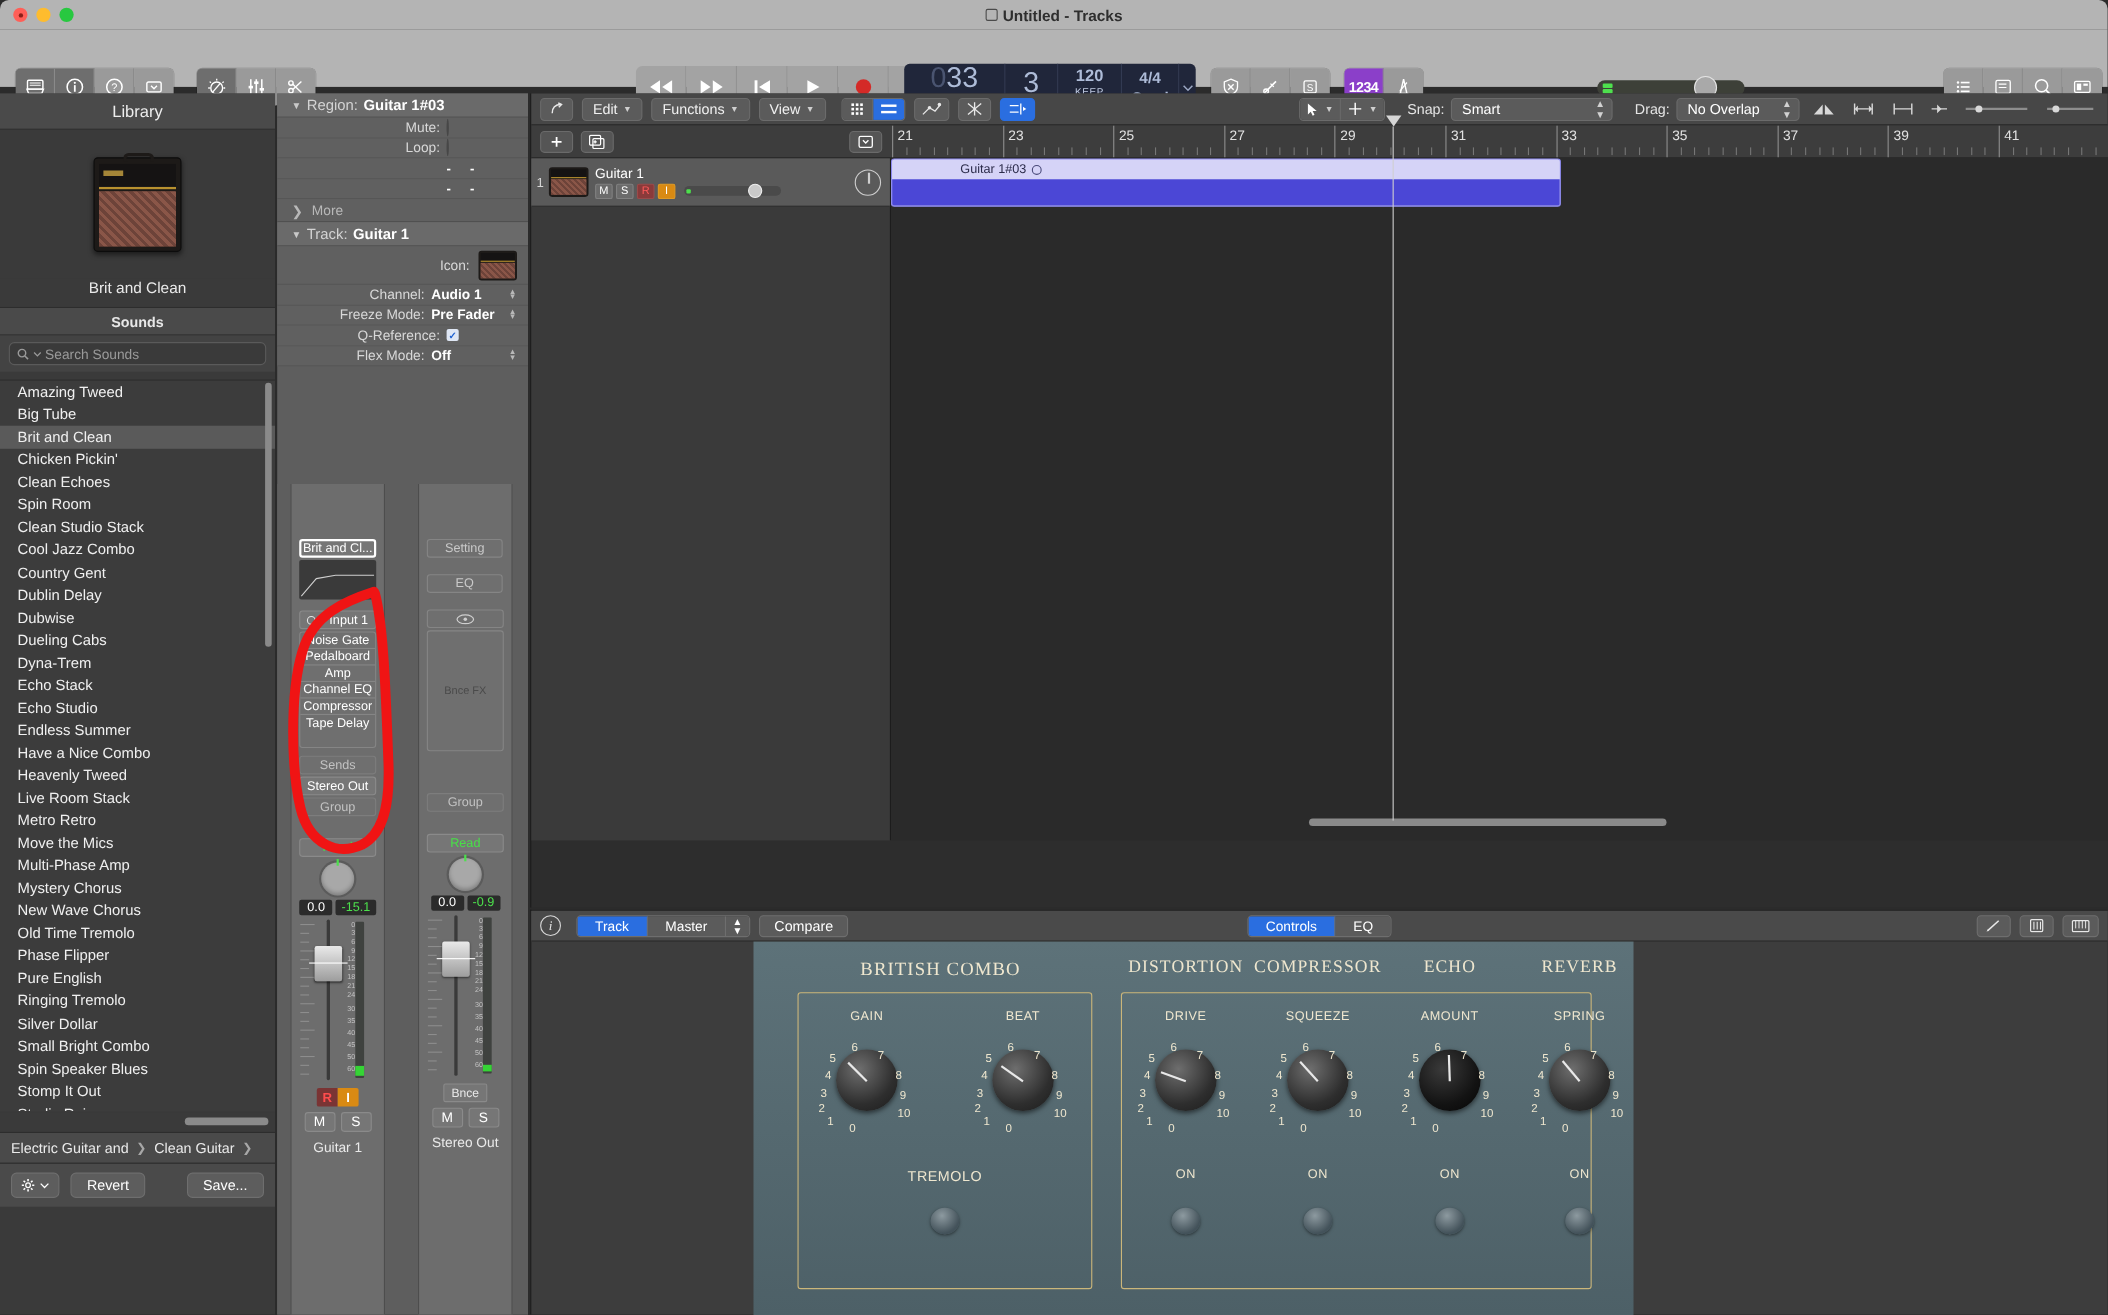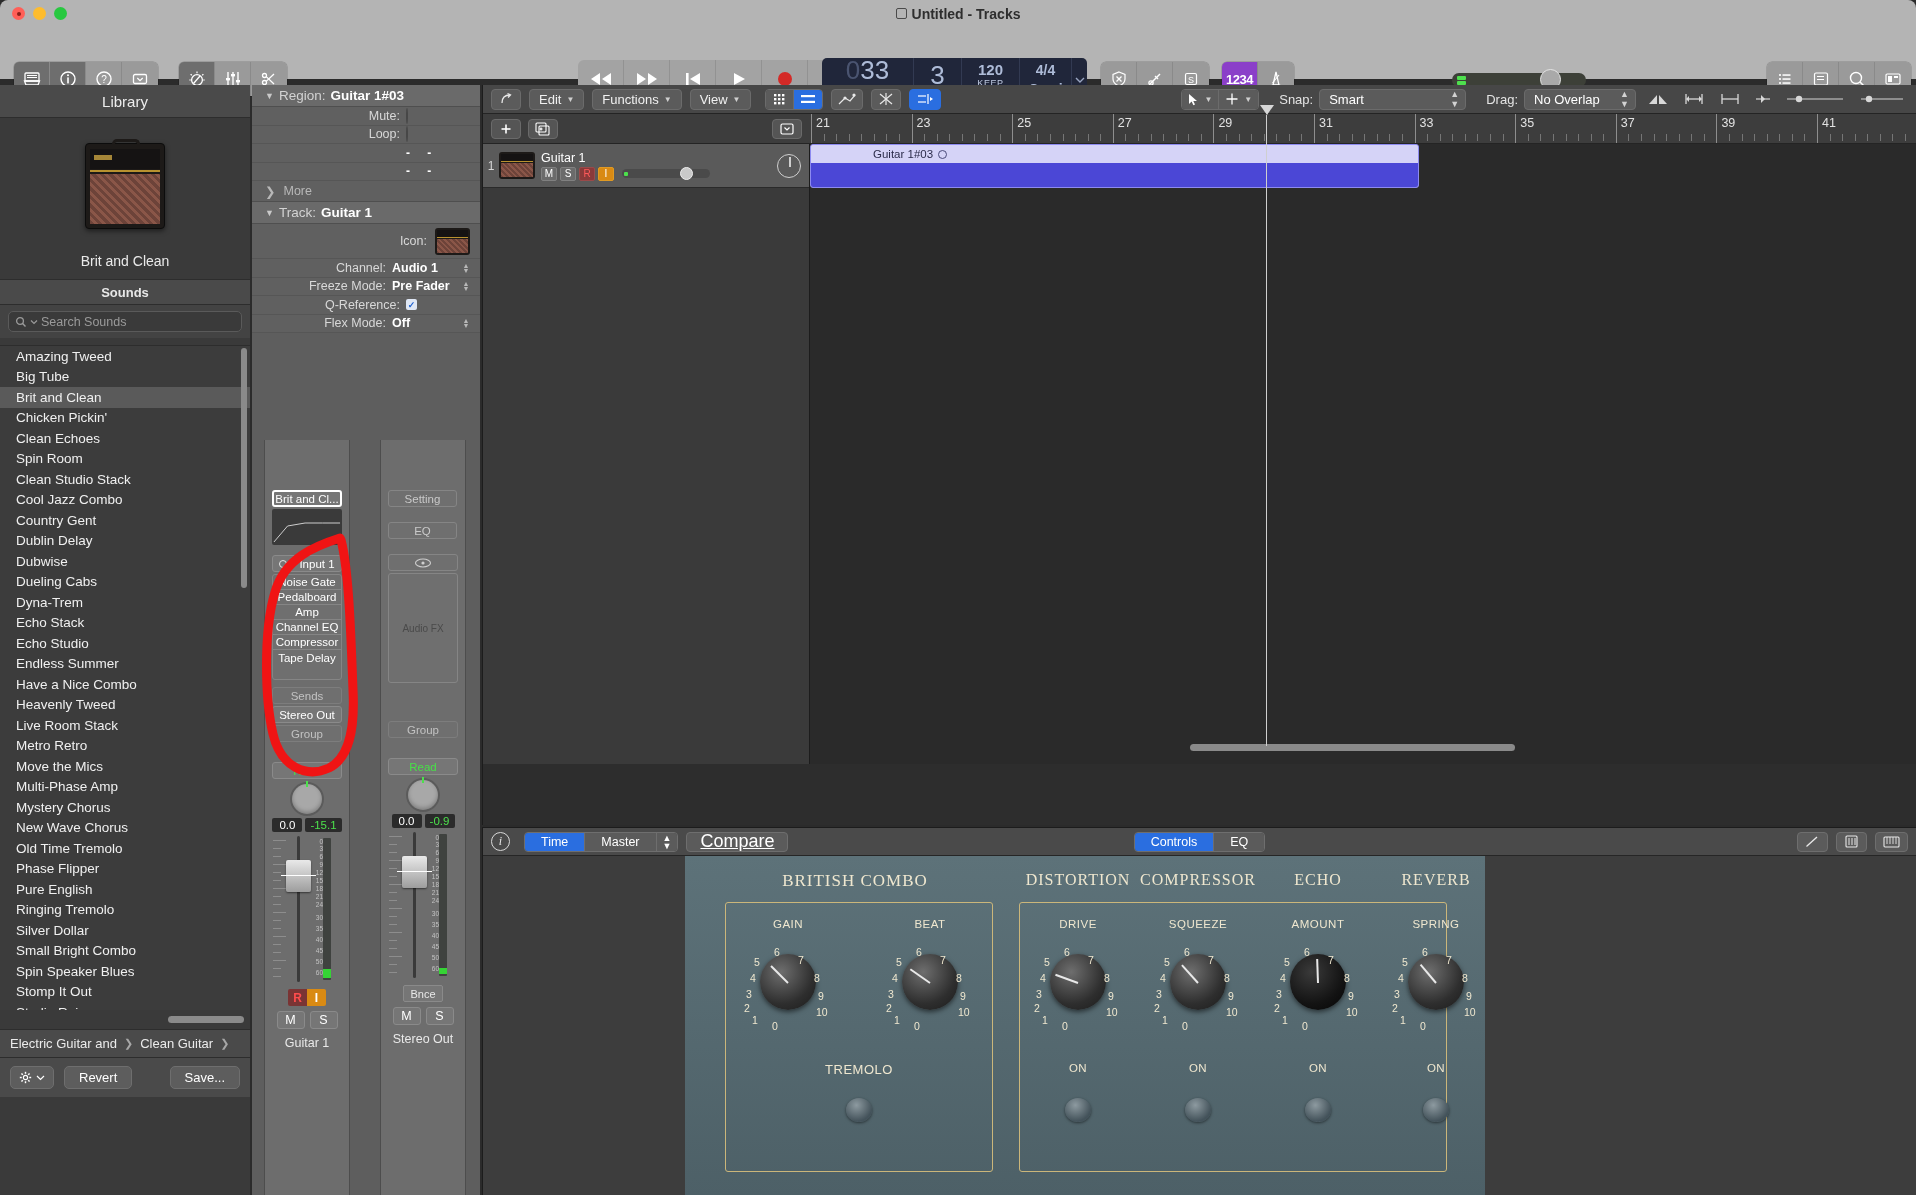--- a/index.html
+++ b/index.html
@@ -250,21 +250,21 @@
   .region .body{ position:absolute;left:0;right:0;top:18px;bottom:0; background:#4b47d6;}
   .region .circ{ width:9px;height:9px;border-radius:50%;border:1.3px solid #4a4a7a;}
   .canvasscroll{ position:absolute; left:380px; top:600px; width:325px; height:7px; background:#8a8a8a; border-radius:4px;}
 
   
   .plugin{ position:absolute; left:482px; top:827px; width:1434px; height:368px; background:#3d3d3d;
      border-top:1px solid #1c1c1c; border-left:1px solid #1c1c1c;}
   .pbar{ height:28px; background:#4a4a4a; display:flex; align-items:center; padding:0 8px; gap:8px;
      border-bottom:1px solid #262626; position:relative;}
   .pbtn{ height:20px; padding:0 13px; background:#5b5b5b; border:1px solid #6e6e6e; border-radius:4px;
-     display:flex;align-items:center;justify-content:center; font-size:18px; color:#fff;text-decoration:underline;}
+     display:flex;align-items:center;justify-content:center; font-size:13px; color:#fff;}
   .pseg{ display:flex; height:20px; border-radius:4px; overflow:hidden; border:1px solid #6e6e6e;}
   .pseg div{ padding:0 16px; display:flex;align-items:center;justify-content:center; background:#5b5b5b;
      font-size:12.5px; color:#fff; border-right:1px solid #6e6e6e;}
   .pseg div:last-child{border-right:none;}
   .pseg div.on{ background:#2a6ee0;}
   .pcenter{ position:absolute; left:0; right:0; display:flex; justify-content:center; gap:0;}
   .icircle{ width:19px;height:19px;border-radius:50%; border:1.4px solid #d8d8d8; display:flex;
      align-items:center;justify-content:center; font-size:12px; color:#e6e6e6; font-style:italic; font-family:"Liberation Serif",serif;}
 
   .ampface{ position:absolute; left:202px; top:28px; width:800px; height:340px;
@@ -782,21 +782,21 @@
     <div class="settingbtn">Setting</div>
     <div style="height:13px;"></div>
     <div class="settingbtn">EQ</div>
     <div style="height:13px;"></div>
     <div class="eyebtn">
       <svg width="18" height="10" viewBox="0 0 18 10">
           <ellipse cx="9" cy="5" rx="7.5" ry="4" fill="none" stroke="#cfcfcf" stroke-width="1.1"></ellipse>
           <circle cx="9" cy="5" r="1.6" fill="#cfcfcf"></circle>
         </svg>
     </div>
-    <div class="audiofx">Audio FX</div>
+    <div class="audiofx">Bnce FX</div>
     <div style="height:36px;"></div>
     <div class="csbtn dim">Group</div>
     <div class="csbtn green">Read</div>
     <div class="knobwrap">
       <div class="knob">
           <div class="tick"></div>
         </div>
     </div>
     <div class="valrow">
       <div class="valbox">0.0</div>
@@ -1172,21 +1172,21 @@
       <div class="body"></div>
     </div>
     <div class="canvasscroll"></div>
   </div>
 </div>
 
 <div class="plugin">
   <div class="pbar">
     <div class="icircle">i</div>
     <div class="pseg" style="margin-left:6px;">
-      <div class="on">Time</div>
+      <div class="on">Track</div>
       <div>Master</div>
       <div style="padding:0 6px;">
         <span style="font-size:9px;line-height:8px;">▲<br>▼</span>
       </div>
     </div>
     <div class="pbtn">Compare</div>
     <div class="pcenter">
       <div class="pseg">
         <div class="on">Controls</div>
         <div>EQ</div>

